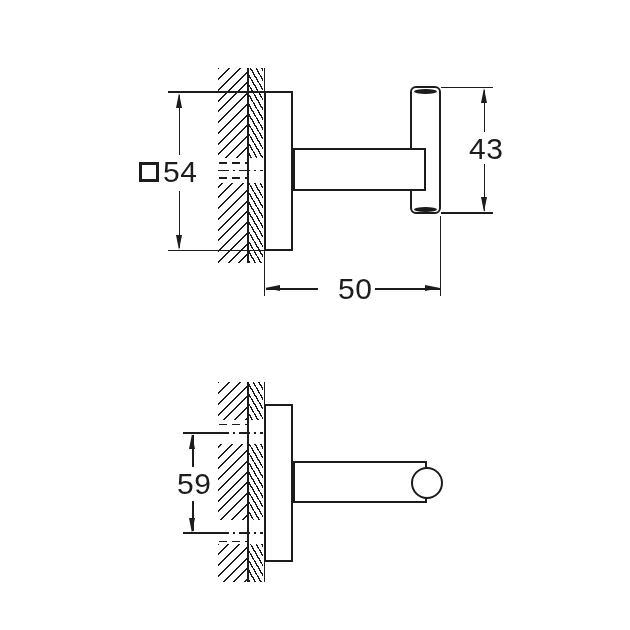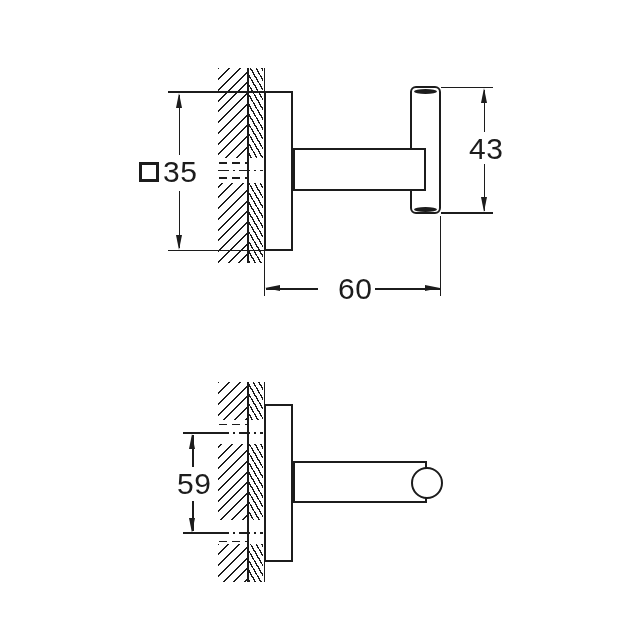--- a/index.html
+++ b/index.html
@@ -46,37 +46,37 @@
   <div class="outline" style="left:293px;top:148px;width:133px;height:43px;"></div>
 
   <div class="ln hl" style="left:168px;top:91px;width:125px;"></div>
   <div class="ln hl" style="left:168px;top:249.5px;width:125px;"></div>
   <div class="ln vl" style="left:178.5px;top:95px;height:60px;"></div>
   <div class="ln vl" style="left:178.5px;top:191px;height:57px;"></div>
   <div class="arrU" style="left:175.5px;top:92.5px;"></div>
   <div class="arrD" style="left:175.5px;top:235px;"></div>
   <div class="dimtext" style="left:139px;top:158px;display:flex;align-items:center;height:28px;">
     <span class="sqicon"></span>
-    <span>35</span>
+    <span>54</span>
   </div>
 
   <div class="ln hl" style="left:441px;top:86.5px;width:52px;"></div>
   <div class="ln hl" style="left:441px;top:212px;width:52px;"></div>
   <div class="ln vl" style="left:483.5px;top:90px;height:42px;"></div>
   <div class="ln vl" style="left:483.5px;top:164px;height:47px;"></div>
   <div class="arrU" style="left:480.5px;top:88px;"></div>
   <div class="arrD" style="left:480.5px;top:197px;"></div>
   <div class="dimtext" style="left:469px;top:134px;">43</div>
 
   <div class="ln vl" style="left:439.5px;top:216px;height:80px;"></div>
   <div class="ln hl" style="left:266px;top:288px;width:52px;"></div>
   <div class="ln hl" style="left:375px;top:288px;width:65px;"></div>
   <div class="arrL" style="left:265px;top:285px;"></div>
   <div class="arrR" style="left:425px;top:285px;"></div>
-  <div class="dimtext" style="left:338px;top:274px;">60</div>
+  <div class="dimtext" style="left:338px;top:274px;">50</div>
 
   <div class="hatchL" style="left:218px;top:382px;width:30px;height:200px;"></div>
   <div class="hatchR" style="left:249px;top:382px;width:14px;height:200px;"></div>
 
   <div class="whitestrip" style="left:218px;top:420px;width:45px;height:24px;"></div>
   <div class="whitestrip" style="left:218px;top:520px;width:45px;height:24px;"></div>
   <div class="dashed" style="left:219px;top:423.5px;width:30px;"></div>
   <div class="dashed" style="left:219px;top:540.5px;width:30px;"></div>
   <div class="dashdot" style="left:218px;top:432px;width:45px;"></div>
   <div class="dashdot" style="left:218px;top:532px;width:45px;"></div>

